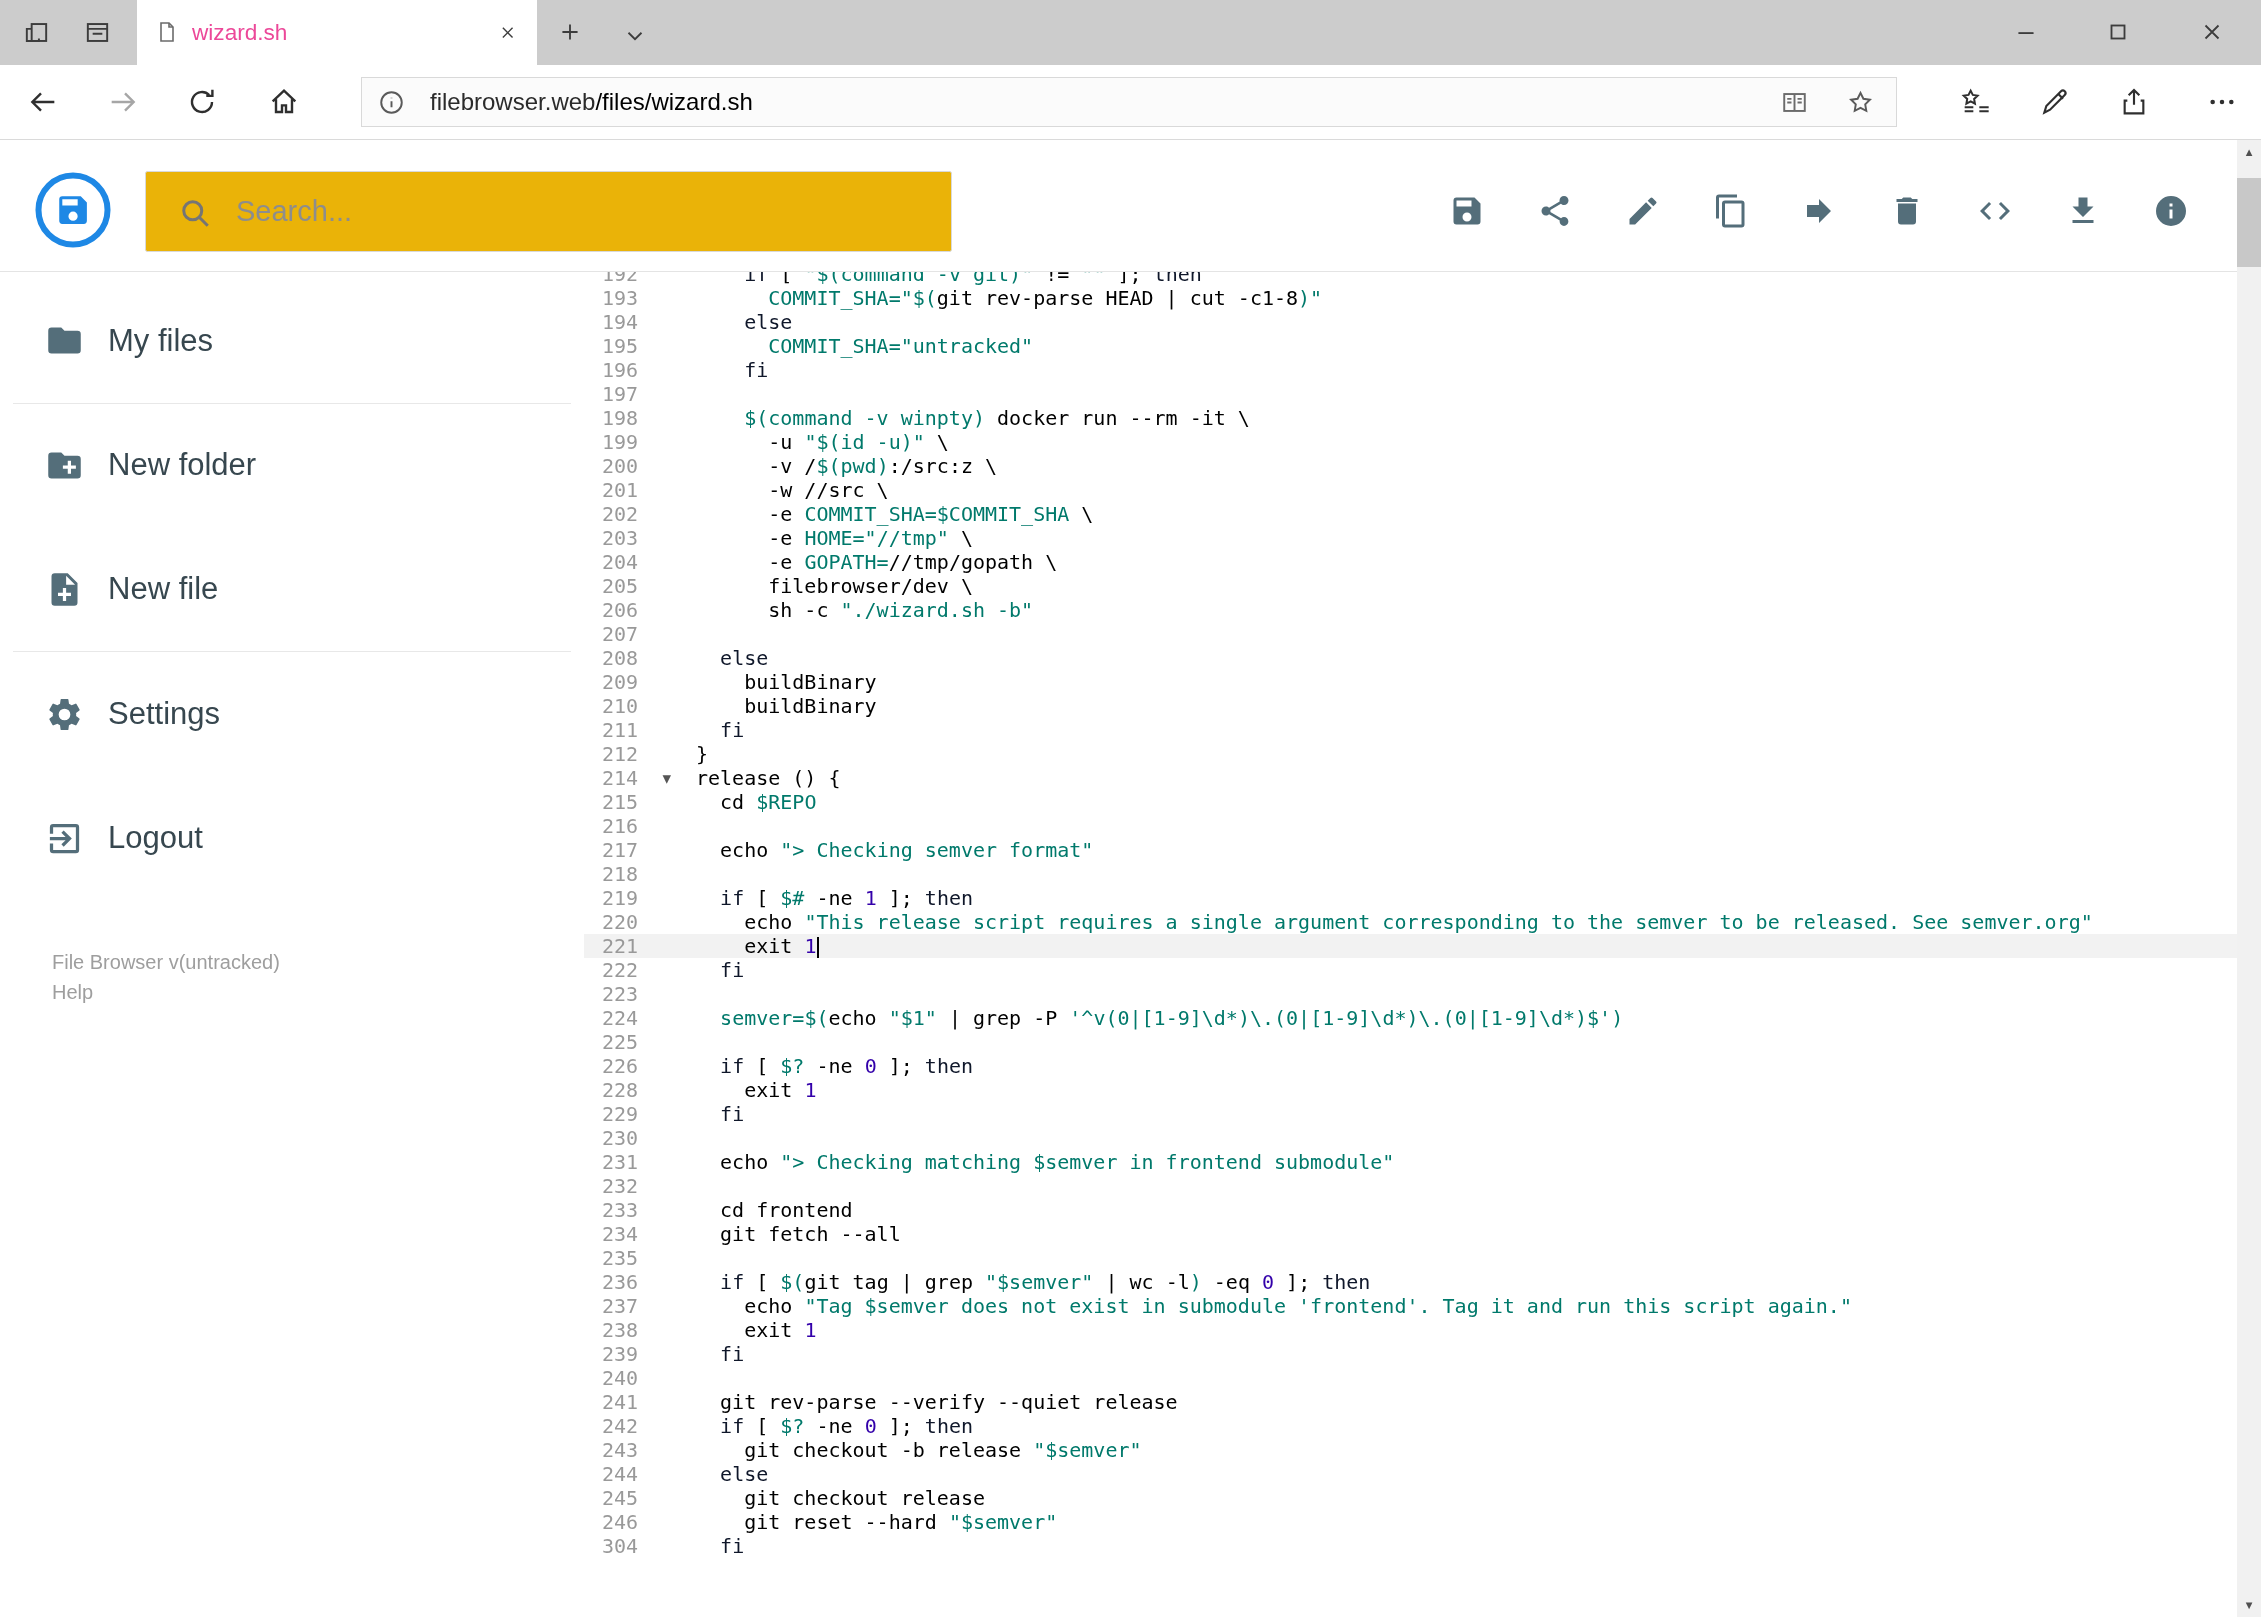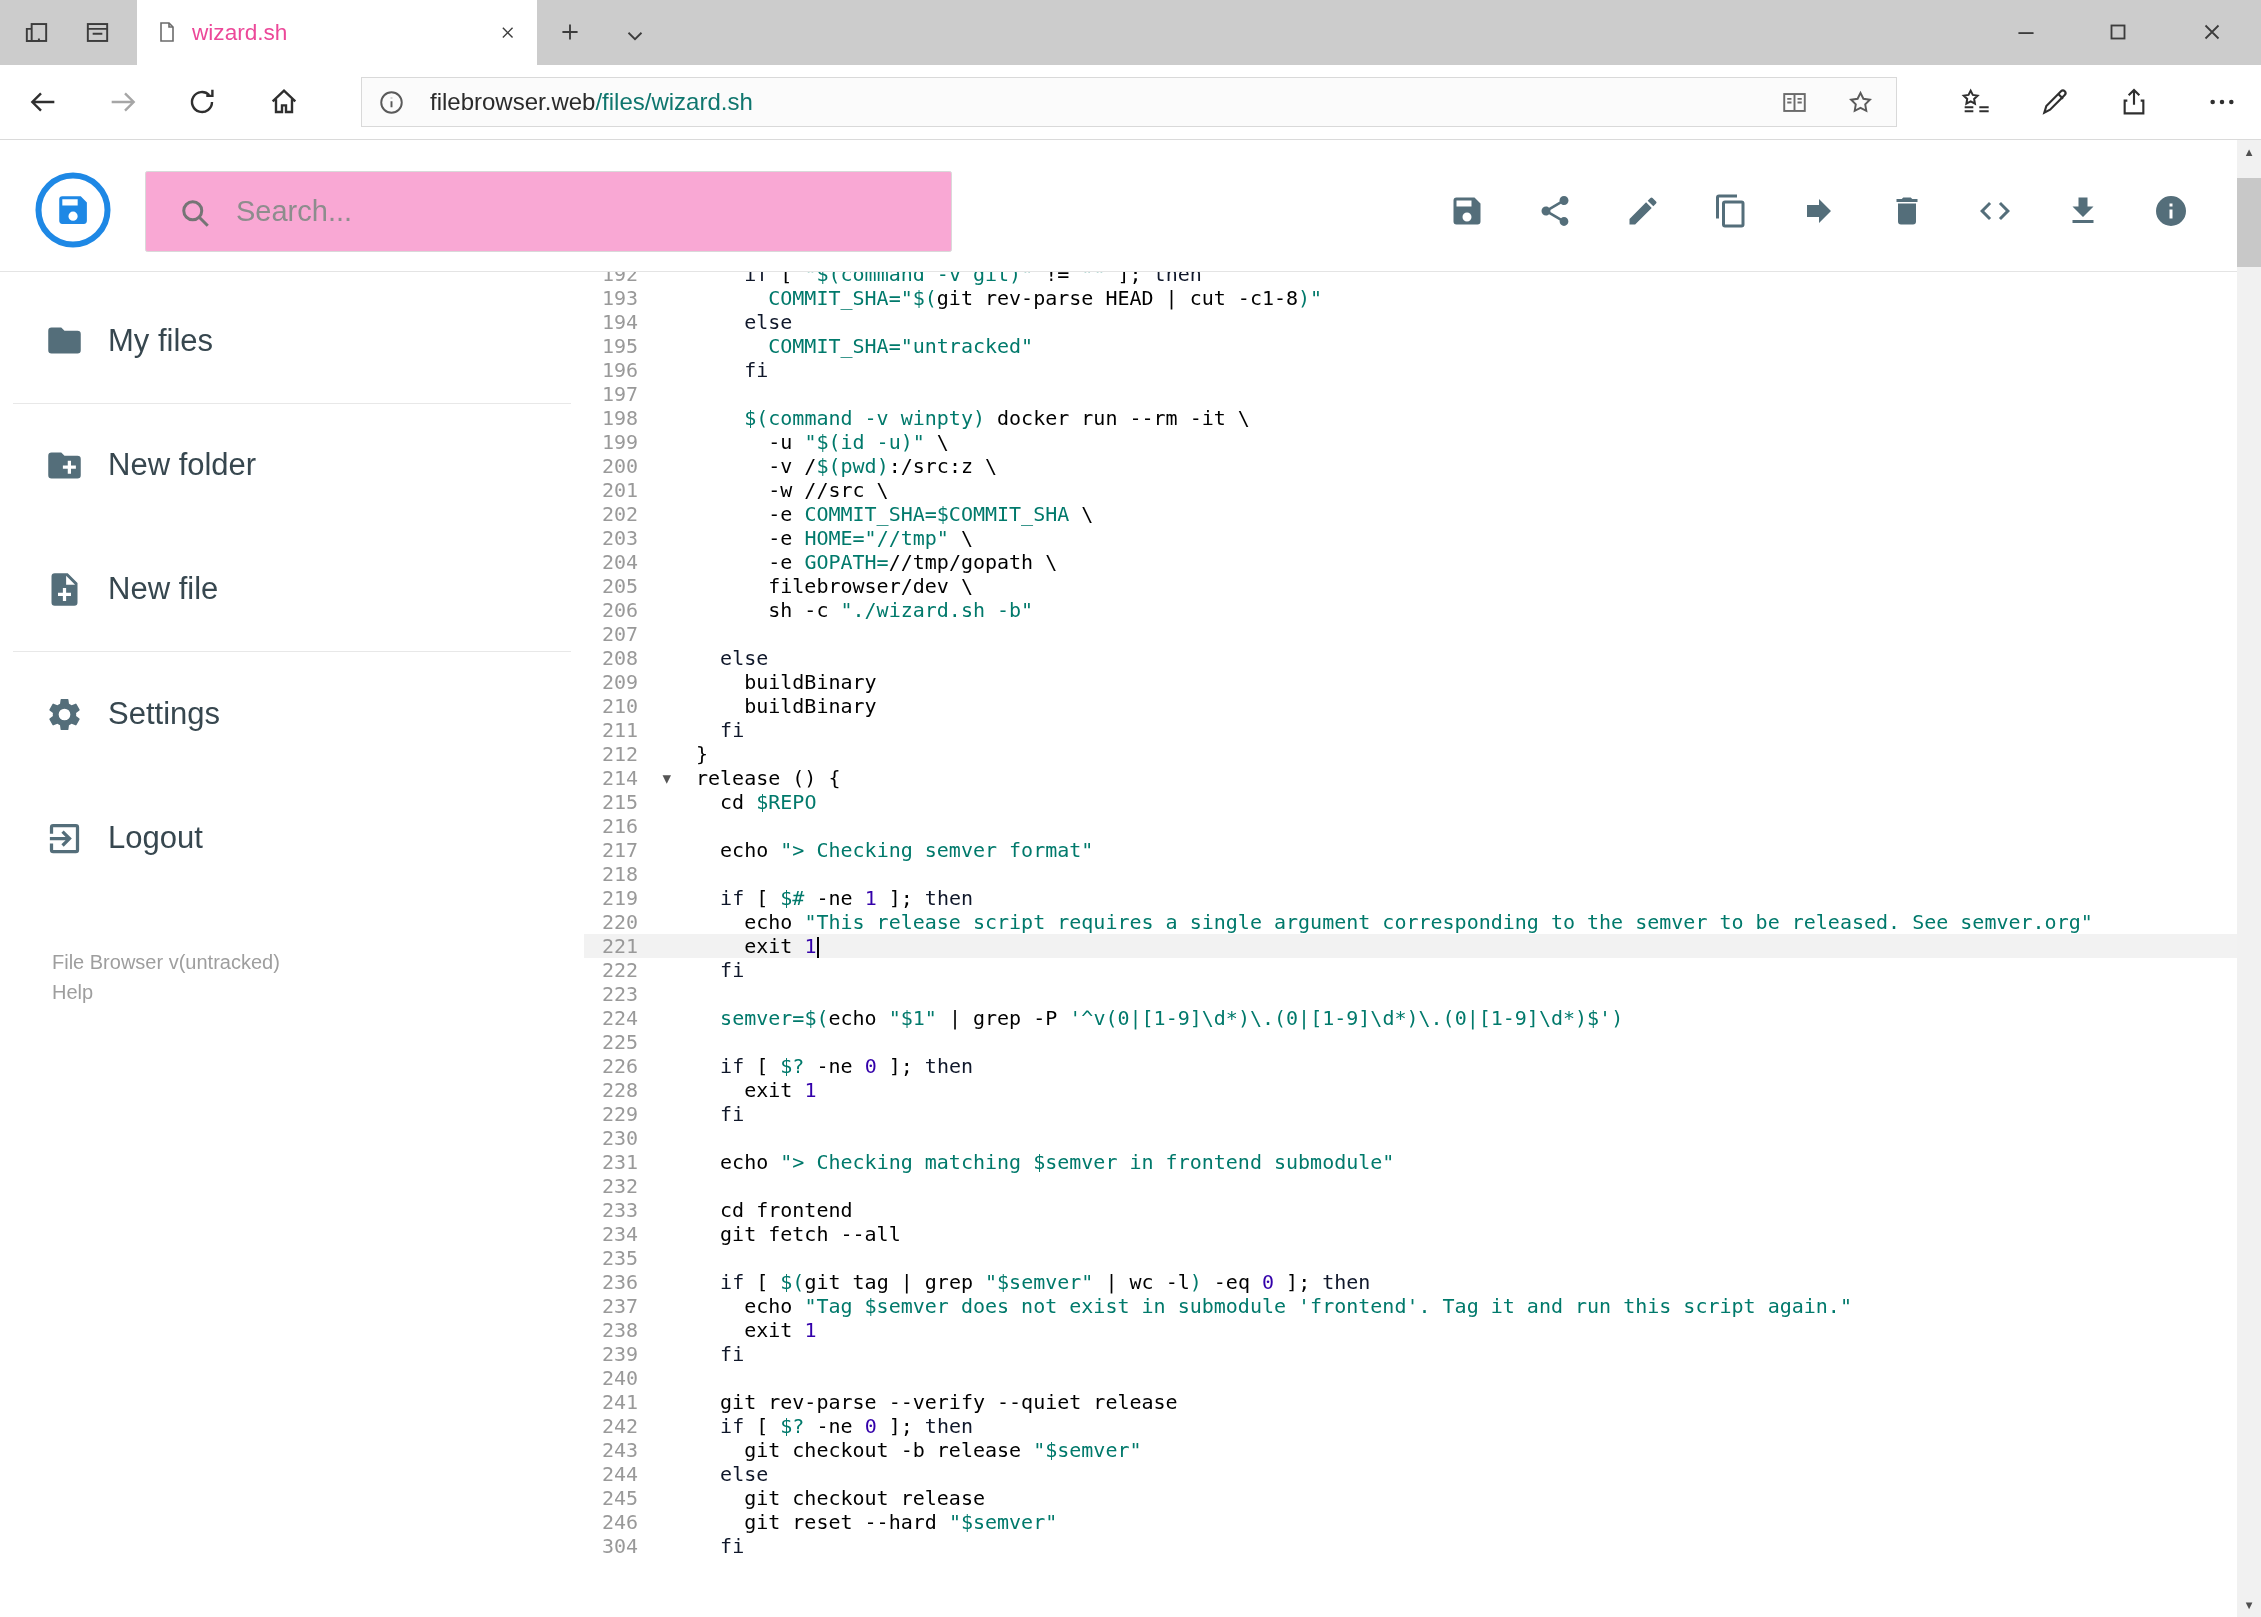--- a/index.html
+++ b/index.html
@@ -17,26 +17,26 @@
   .tab-close{position:absolute;right:19.4px;top:22.6px;width:19.4px;height:19.4px}
   .winbtn{position:absolute;top:19.4px;width:26px;height:26px}
 
   
   .navbar{position:absolute;left:0;top:65px;width:2261px;height:75px;background:#fff;border-bottom:0.8px solid #dadada}
   .nav-ic{position:absolute;top:21px;width:32px;height:32px}
   .urlbox{position:absolute;left:361px;top:12px;width:1536px;height:50px;background:#fbfbfb;border:0.8px solid #d9d9d9}
   .urlbox .in-ic{position:absolute;top:9.7px;width:29px;height:29px}
   .urltext{position:absolute;left:68px;top:0;line-height:48px;font-size:24px;white-space:nowrap}
   .url-host{color:#2b2b2b}
-  .url-path{color:#0f766e}
+  .url-path{color:#000000}
 
   
   .appheader{position:absolute;left:0;top:140px;width:2237px;height:132px;background:#fff;border-bottom:0.8px solid #e4e4e4}
   .logo{position:absolute;left:35px;top:32px;width:76px;height:76px}
-  .searchbox{position:absolute;left:145px;top:31px;width:807px;height:81px;background:#f9a8d4;border:0.8px solid #d9d9d9;border-radius:2.4px}
+  .searchbox{position:absolute;left:145px;top:31px;width:807px;height:81px;background:#eab308;border:0.8px solid #d9d9d9;border-radius:2.4px}
   .searchbox .mag{position:absolute;left:31px;top:22.6px;width:36px;height:36px}
   .searchbox input{position:absolute;left:90px;top:0;width:694px;height:79px;border:none;background:transparent;outline:none;font-family:"Liberation Sans",sans-serif;font-size:29px;color:#444}
   .searchbox input::placeholder{color:#8d8d8d}
   .toolbar{position:absolute;left:1449px;top:53px;display:flex;gap:52px}
   .tbtn{width:36px;height:36px;cursor:pointer}
 
   
   .sidebar{position:absolute;left:0;top:272px;width:584px;bottom:0;background:#fff}
   .slist{padding-top:6.5px}
   .sitem{height:124px;display:flex;align-items:center;padding-left:45px;cursor:pointer}

